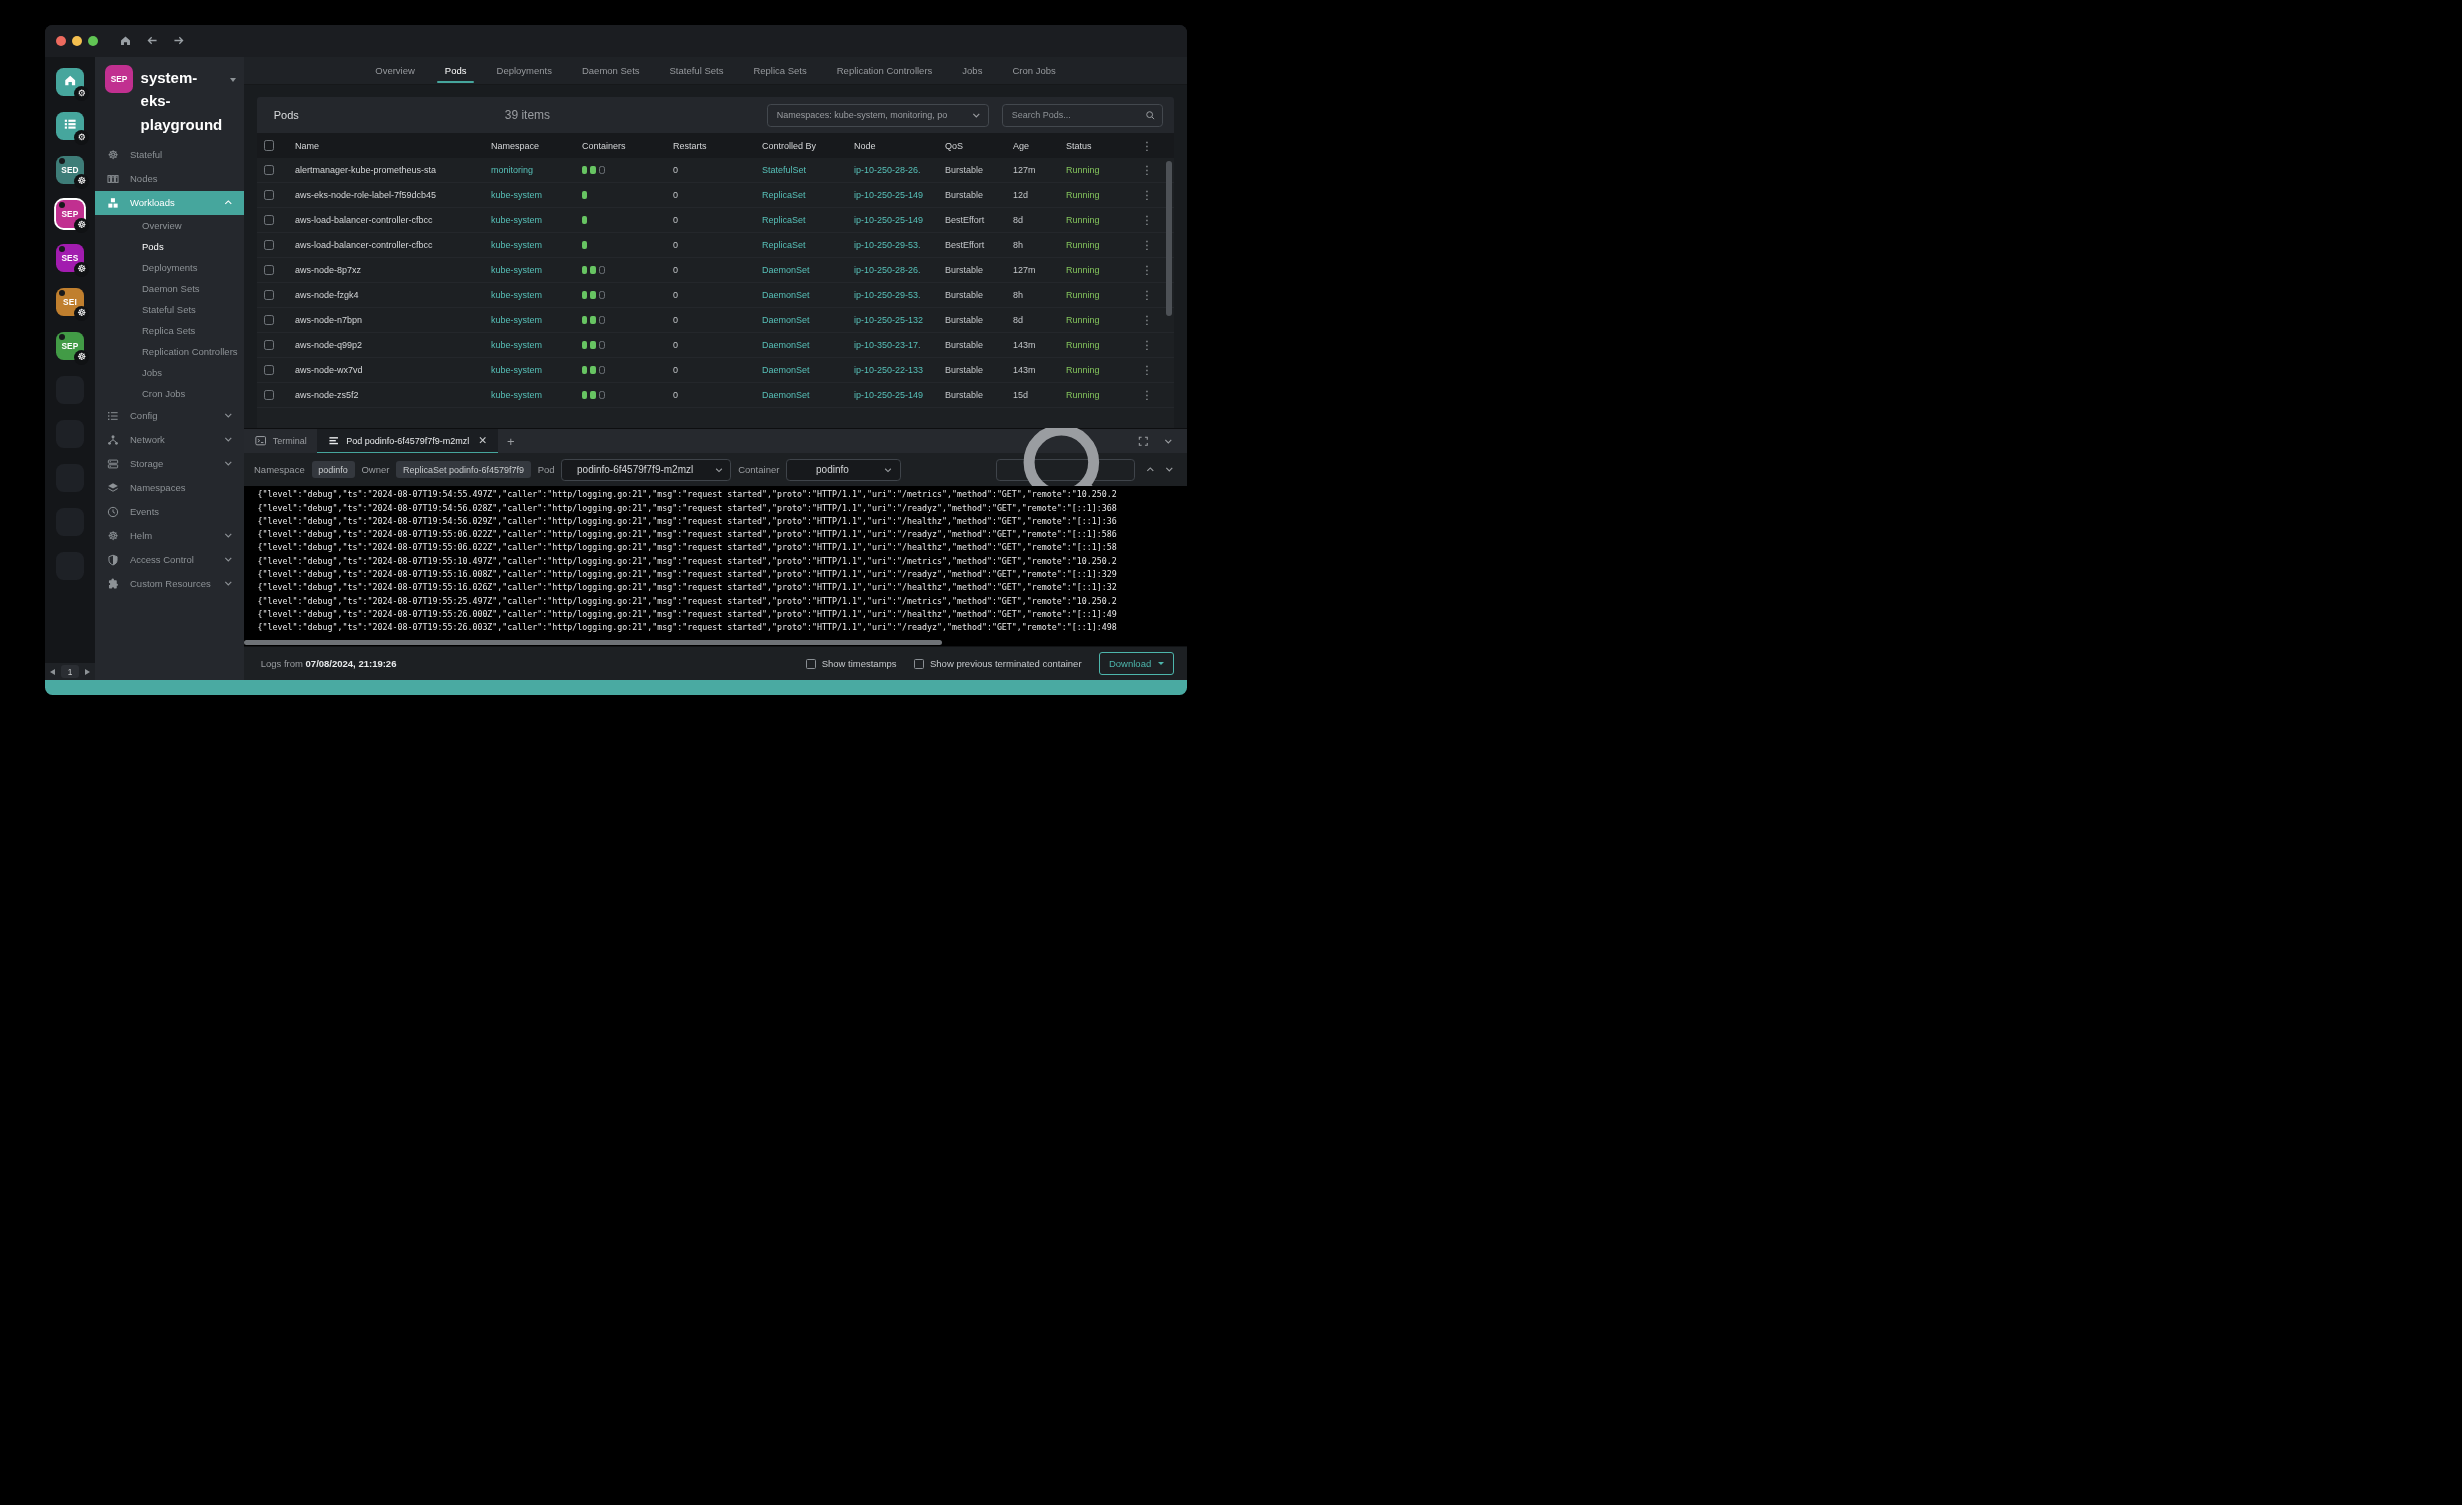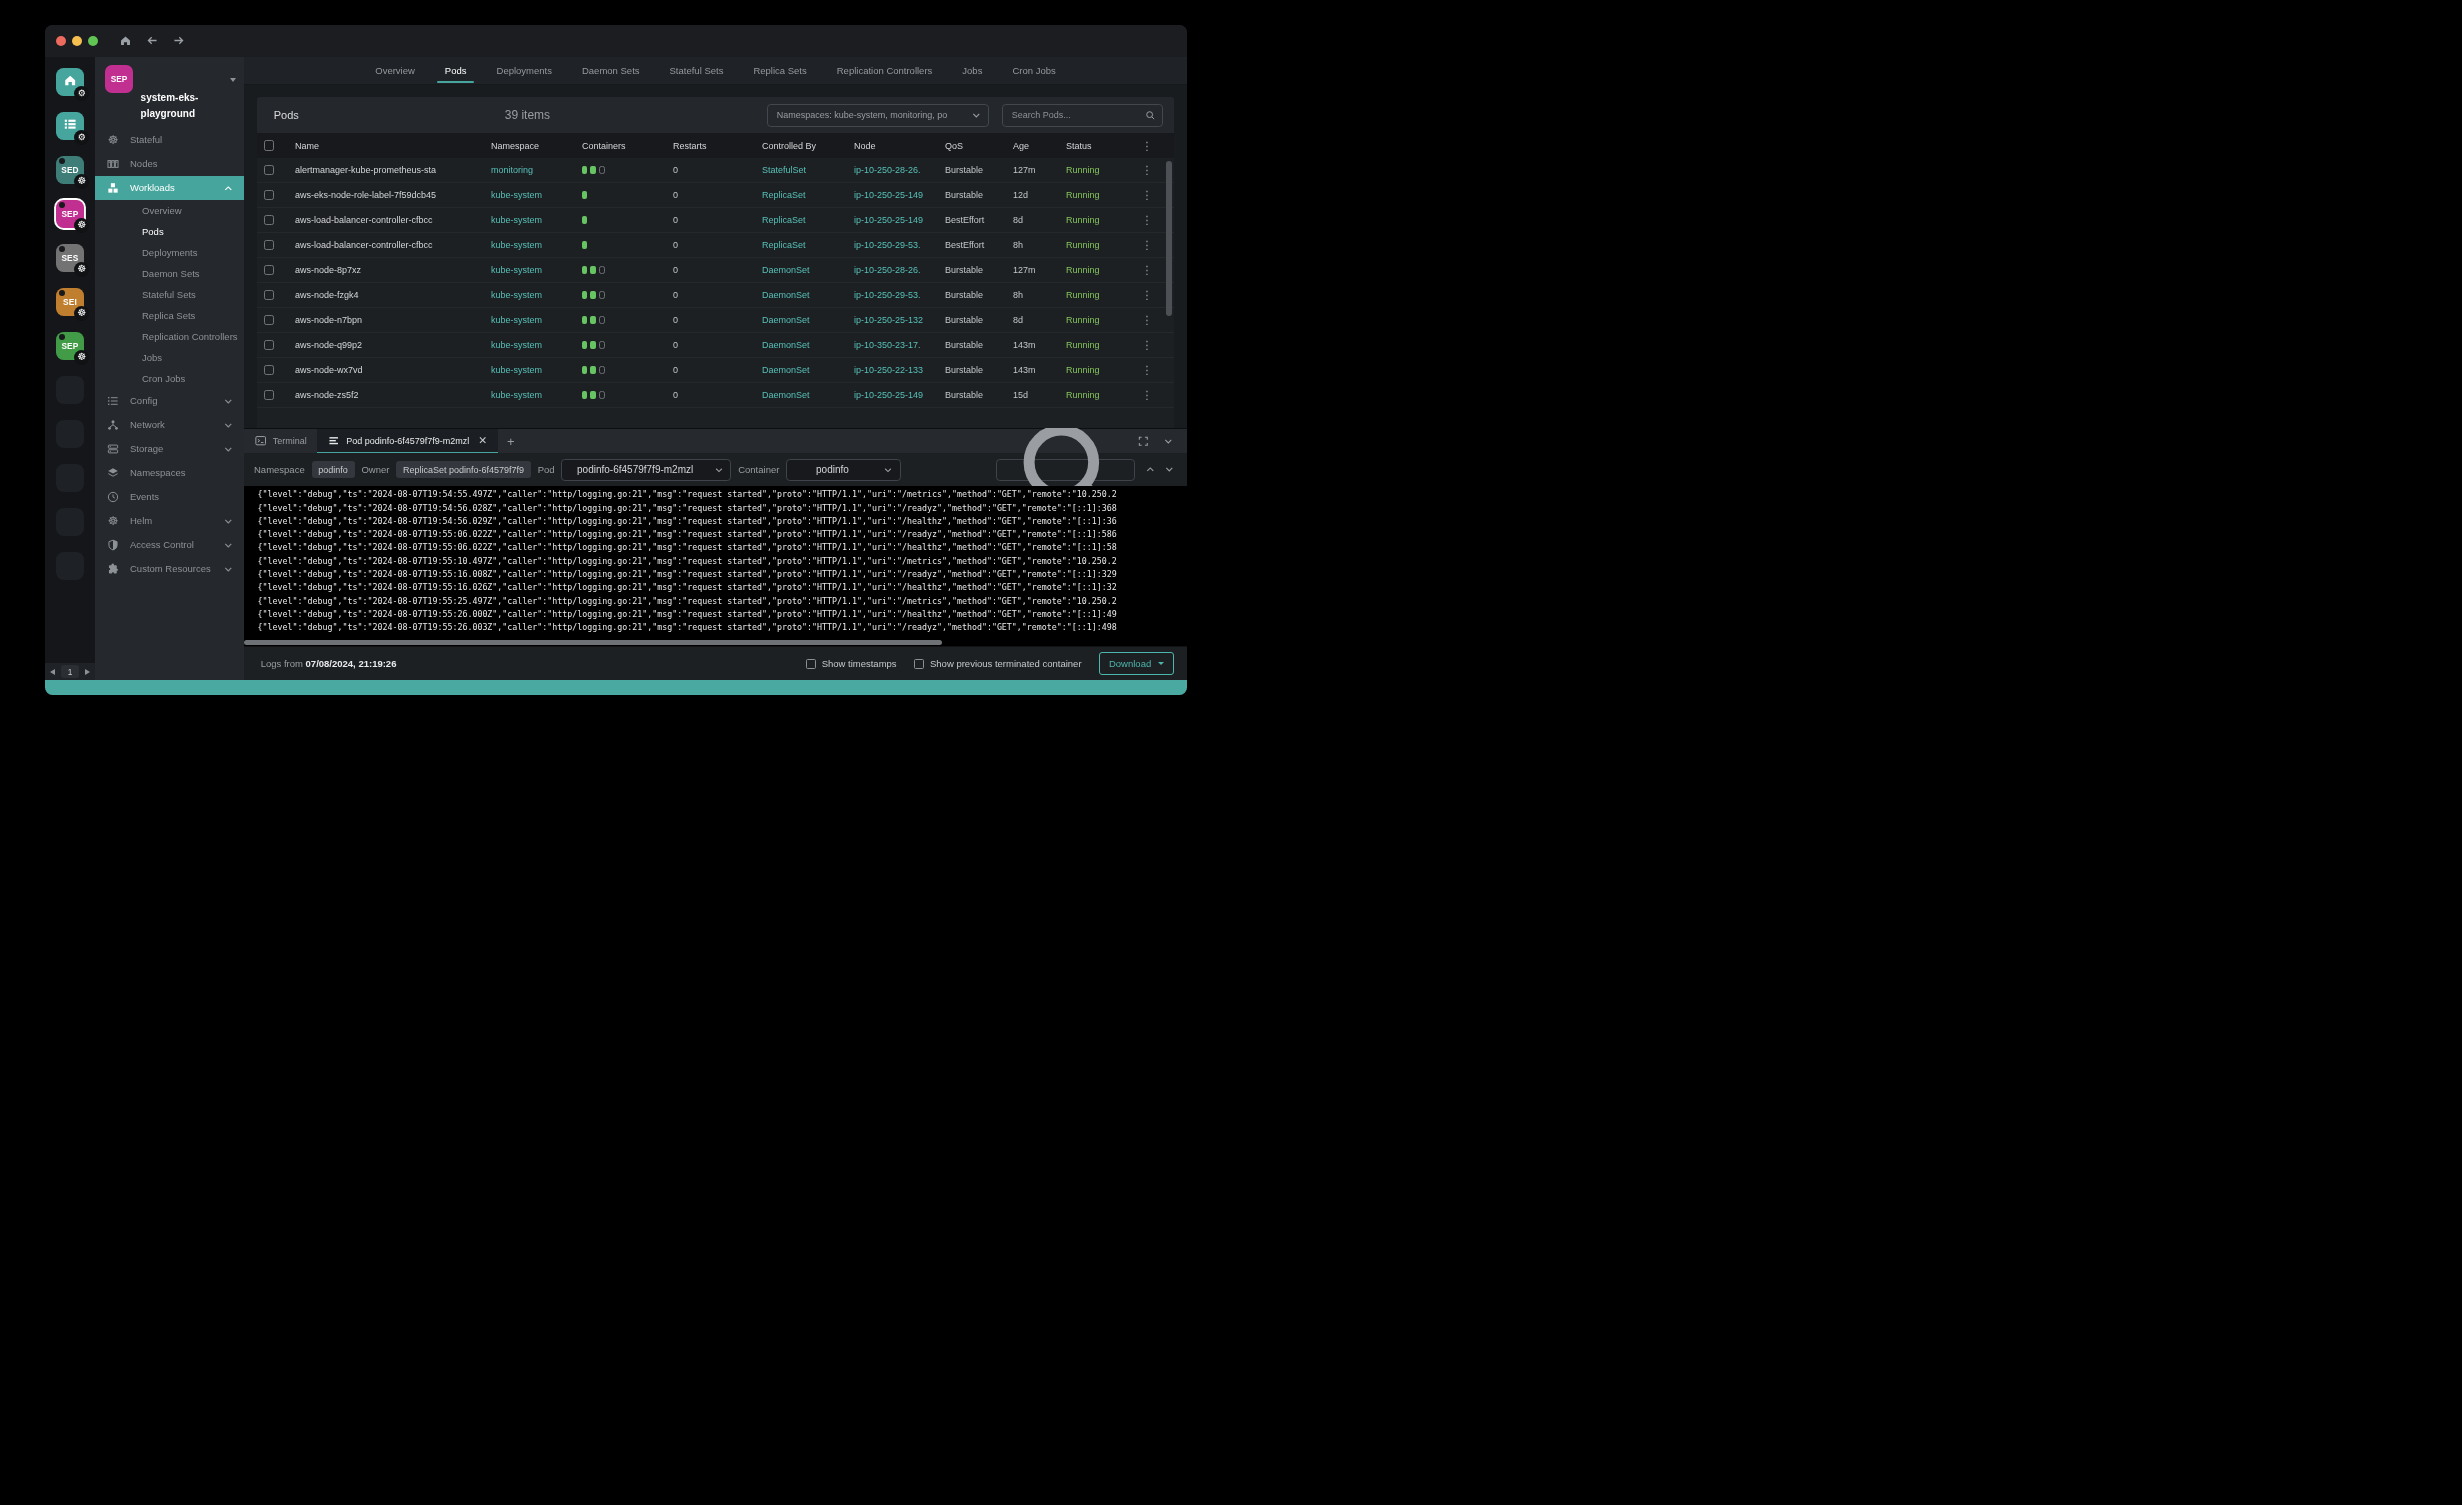--- a/index.html
+++ b/index.html
@@ -38,21 +38,21 @@
   .pg-num { background:#2b2e33; border-radius:3px; color:#c9ccce; font-size:8.3px; padding:1.5px 6.8px; cursor:pointer; }
   .tri { width:0; height:0; border-style:solid; cursor:pointer; }
   .tri-left  { border-width:3.8px 5.3px 3.8px 0; border-color:transparent #8d9296 transparent transparent; }
   .tri-right { border-width:3.8px 0 3.8px 5.3px; border-color:transparent transparent transparent #8d9296; }
 
   
   .sidebar { width:149px; flex:0 0 149px; background:#25282d; display:flex; flex-direction:column; overflow:hidden; }
   .cluster-select { display:flex; align-items:flex-start; padding:8.3px 7.6px 6.8px 10px; gap:7.6px; cursor:pointer; }
   .cluster-badge { width:28px; height:28px; border-radius:6.8px; color:#fff; font-size:8.3px; font-weight:bold;
     display:flex; align-items:center; justify-content:center; flex:0 0 auto; }
-  .cluster-name { color:#fff; font-weight:bold; font-size:10px; line-height:1.55; flex:1; padding-top:0.8px;margin-top:24px; }
+  .cluster-name { color:#fff; font-weight:bold; font-size:15px; line-height:1.55; flex:1; padding-top:0.8px; }
   .caret { width:0; height:0; border-left:3.8px solid transparent; border-right:3.8px solid transparent;
     border-top:4.5px solid #8d9296; margin-top:13px; }
   .side-item { height:24px; display:flex; align-items:center; padding:0 10px 0 11.4px; color:#8d9296;
     font-size:9.5px; gap:10px; cursor:pointer; flex:0 0 auto; }
   .side-item .ico { width:13.6px; height:13.6px; display:flex; align-items:center; justify-content:center;
     font-size:12px; line-height:1; }
   .side-item .ico svg { width:12px; height:12px; }
   .side-item .lbl { flex:1; }
   .side-item.active-header { background:#46a69d; color:#fff; }
   .chev { width:10.6px; height:10.6px; }
@@ -211,21 +211,21 @@
           <div class="rail-tile" style="background: rgb(62, 125, 120);">
             <span class="tile-dot"></span>
             <span class="tile-label">SED</span>
             <span class="tile-badge">☸</span>
           </div>
           <div class="rail-tile selected" style="background: rgb(193, 48, 144);">
             <span class="tile-dot"></span>
             <span class="tile-label">SEP</span>
             <span class="tile-badge">☸</span>
           </div>
-          <div class="rail-tile" style="background: #737373;">
+          <div class="rail-tile" style="background: #a21caf;">
             <span class="tile-dot"></span>
             <span class="tile-label">SES</span>
             <span class="tile-badge">☸</span>
           </div>
           <div class="rail-tile" style="background: rgb(192, 127, 46);">
             <span class="tile-dot"></span>
             <span class="tile-label">SEI</span>
             <span class="tile-badge">☸</span>
           </div>
           <div class="rail-tile" style="background: rgb(66, 155, 70);">

